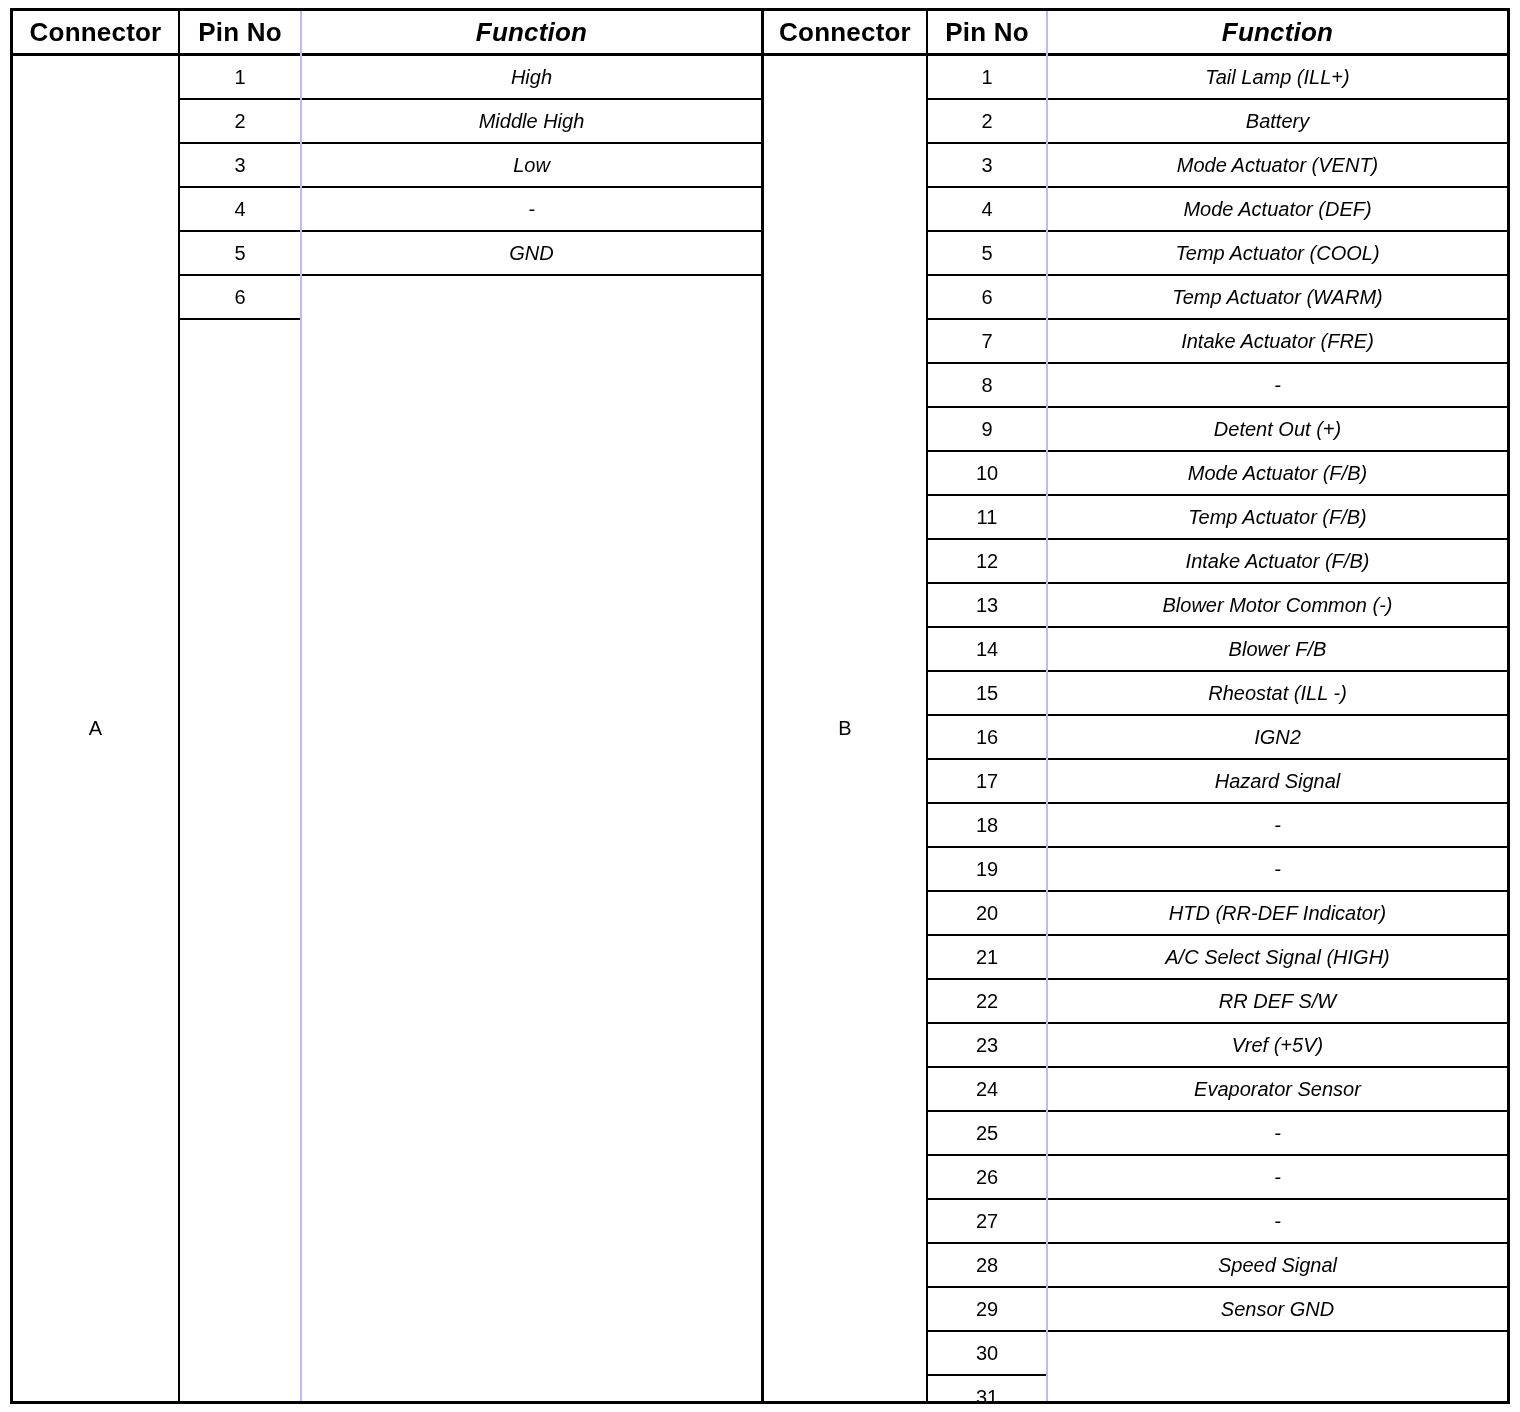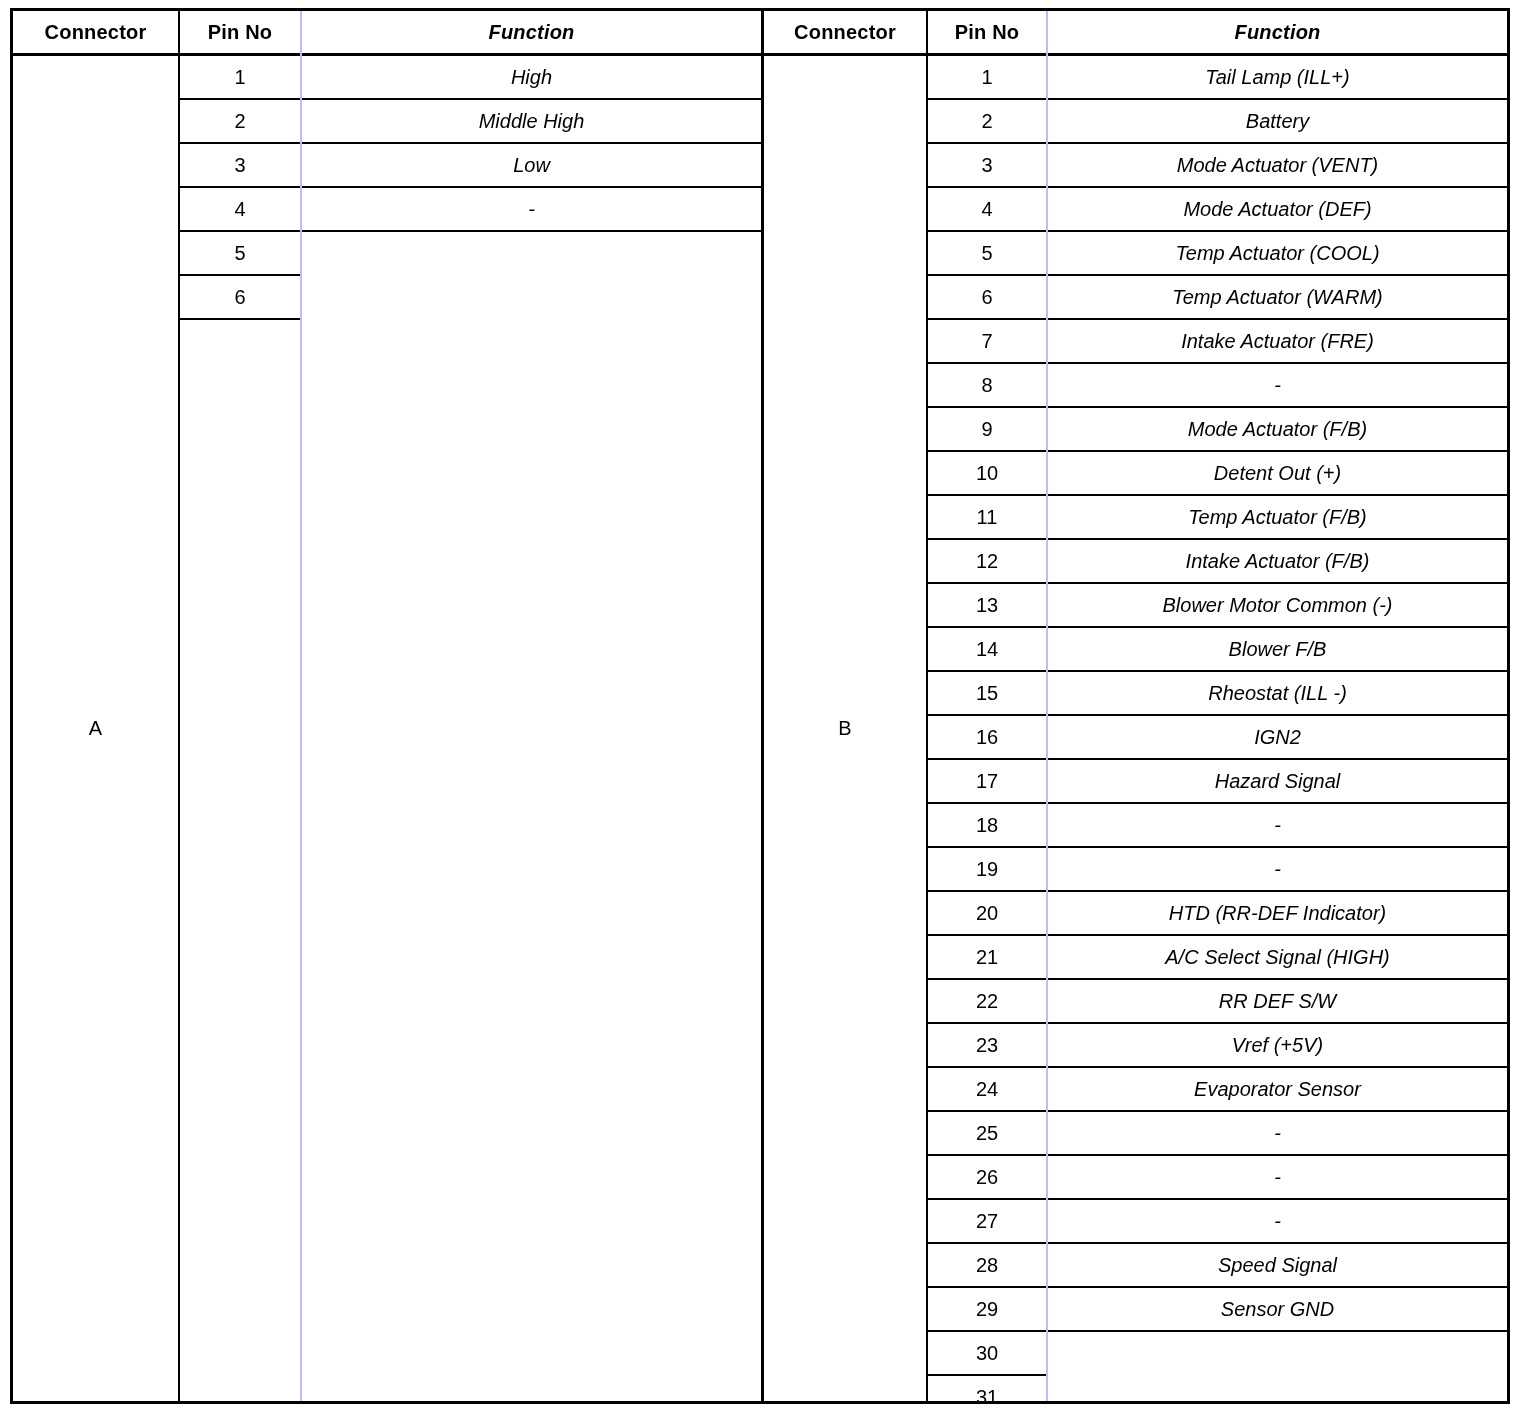--- a/index.html
+++ b/index.html
@@ -49,21 +49,21 @@
   .right .col.connector { width: 164px; }
   .right .col.pinno { width: 120px; }
 
   .hdr {
     height: 42px;
     flex: 0 0 42px;
     border-bottom: 3px solid #000000;
     display: flex;
     align-items: center;
     justify-content: center;
-    font-size: 20px;
+    font-size: 26px;
     font-weight: bold;
     letter-spacing: 0.2px;
   }
   .cell {
     flex: 0 0 42px;
     height: 42px;
     border-bottom: 2px solid #000000;
     display: flex;
     align-items: center;
     justify-content: center;
@@ -112,20 +112,21 @@
         </div>
       </div>
 
       <div class="col function">
         <div class="hdr">Function</div>
         <div class="rows">
           <div class="cell">High</div>
           <div class="cell">Middle High</div>
           <div class="cell">Low</div>
           <div class="cell">-</div>
+          <div class="cell">GND</div>
           <div class="spacer"></div>
         </div>
       </div>
     </div>
 
     <div class="half right">
       <div class="col connector">
         <div class="hdr">Connector</div>
         <div class="conn-body">B</div>
       </div>
@@ -172,22 +173,22 @@
         <div class="hdr">Function</div>
         <div class="rows">
           <div class="cell">Tail Lamp (ILL+)</div>
           <div class="cell">Battery</div>
           <div class="cell">Mode Actuator (VENT)</div>
           <div class="cell">Mode Actuator (DEF)</div>
           <div class="cell">Temp Actuator (COOL)</div>
           <div class="cell">Temp Actuator (WARM)</div>
           <div class="cell">Intake Actuator (FRE)</div>
           <div class="cell">-</div>
+          <div class="cell">Detent Out (+)</div>
           <div class="cell">Mode Actuator (F/B)</div>
-          <div class="cell">Detent Out (+)</div>
           <div class="cell">Temp Actuator (F/B)</div>
           <div class="cell">Intake Actuator (F/B)</div>
           <div class="cell">Blower Motor Common (-)</div>
           <div class="cell">Blower F/B</div>
           <div class="cell">Rheostat (ILL -)</div>
           <div class="cell">IGN2</div>
           <div class="cell">Hazard Signal</div>
           <div class="cell">-</div>
           <div class="cell">-</div>
           <div class="cell">HTD (RR-DEF Indicator)</div>

